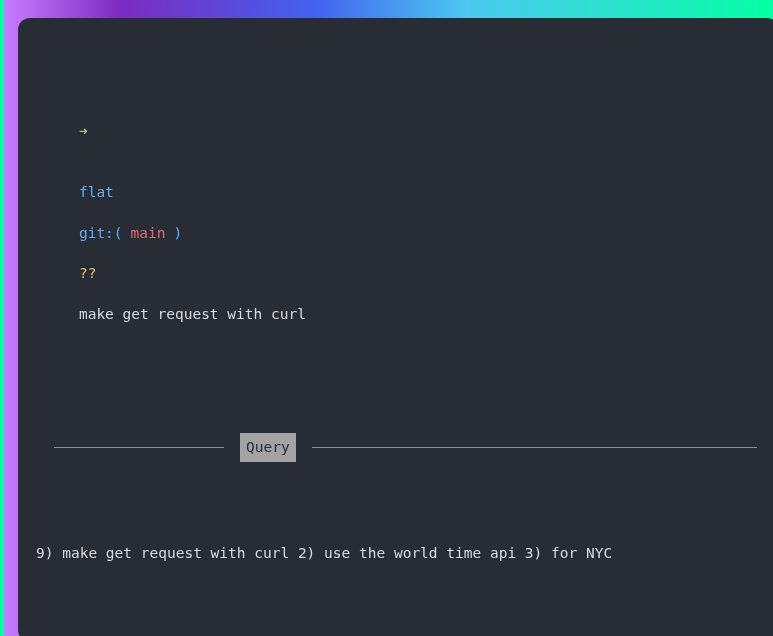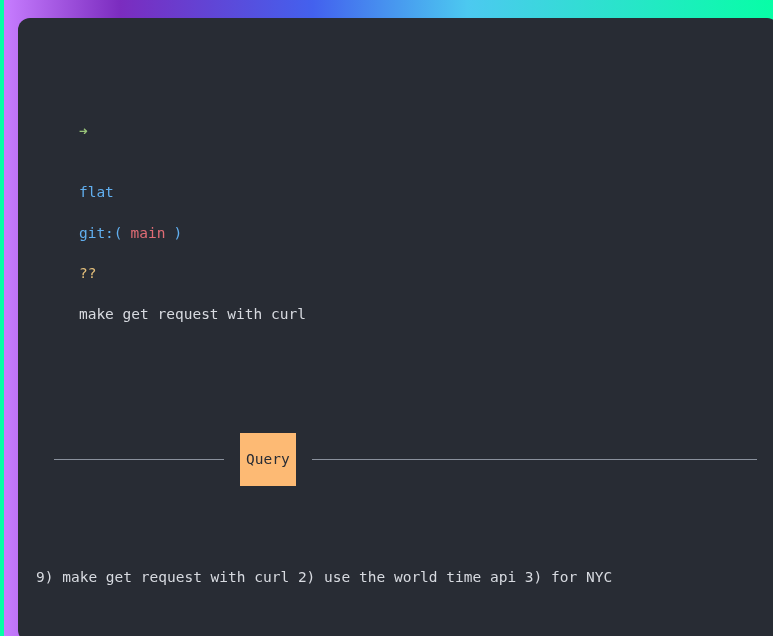--- a/index.html
+++ b/index.html
@@ -36,23 +36,23 @@
     gap: 8px;
     margin: 10px 0 10px 14px;
   }
   .rule {
     height: 1px;
     background: #8a919d;
     flex: 0 0 170px;
   }
   .rule.right { flex: 1 1 auto; }
   .section-label {
-    background: #fdba74;
+    background: #a3a3a3;
     color: #282c34;
-    padding: 16px 6px;
+    padding: 4px 6px;
     font-weight: 500;
   }
 
   .body-text { color: #d7dae0; margin: 6px 0 14px 0; }
 </style>
 </head>
 <body>
 
 <div class="terminal">
 

